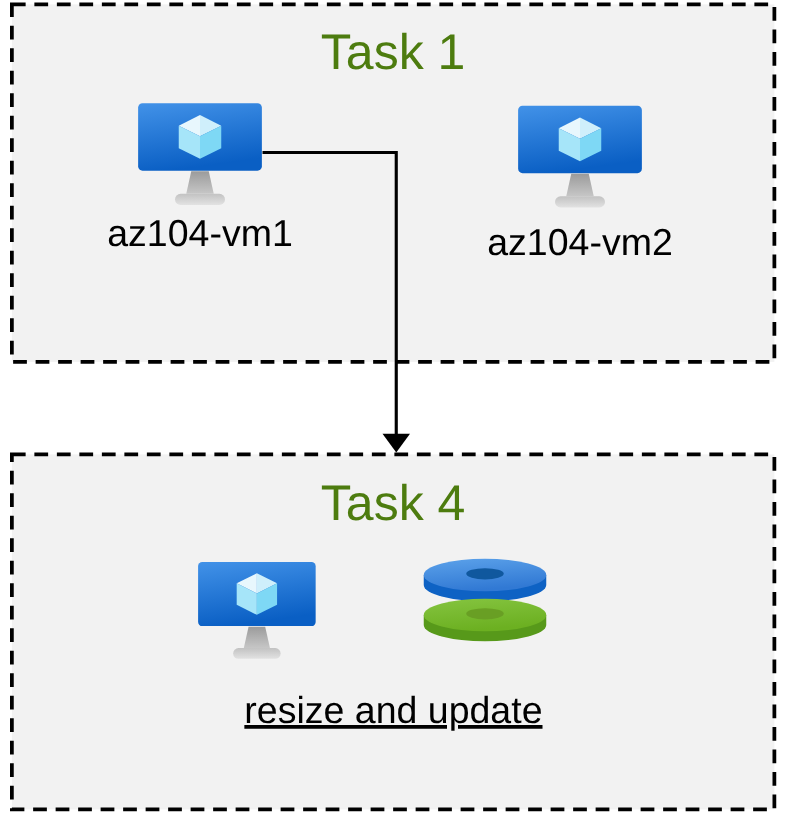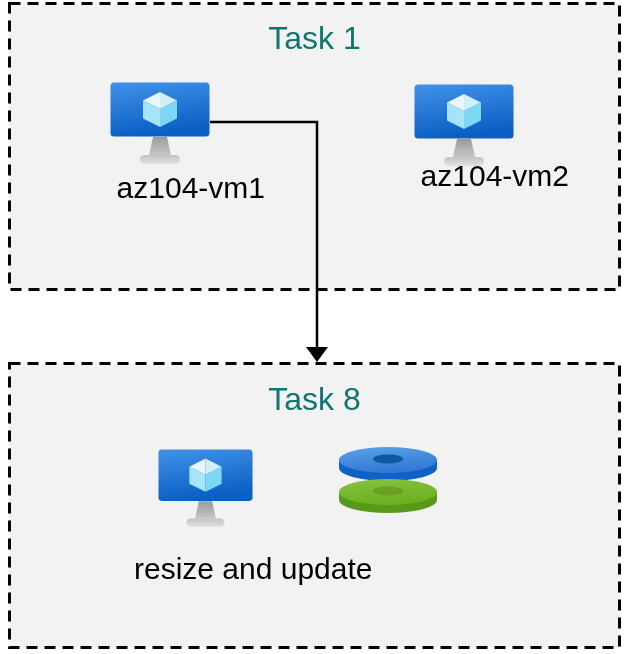--- a/index.html
+++ b/index.html
@@ -10,38 +10,39 @@
     font-family: "Liberation Sans", sans-serif;
     overflow: hidden;
   }
   .abs { position: absolute; }
   svg.layer { position: absolute; left: 0; top: 0; width: 628px; height: 654px; }
   .box-title {
     position: absolute;
     left: 8px;
     width: 613px;
     text-align: center;
-    font-size: 32px;
-    color: #0f766e;
+    font-size: 40px;
+    color: #4d7c0f;
     font-weight: 400;
   }
   .vm-label {
     position: absolute;
-    text-align: right;
+    text-align: center;
     font-size: 30px;
     line-height: 40px;
     color: #000000;
     font-weight: 400;
   }
   .action-label {
     position: absolute;
-    text-align: left;
+    text-align: right;
     font-size: 30px;
     color: #000000;
     font-weight: 400;
+    text-decoration: underline;
   }
 </style>
 </head>
 <body>
 
 <div class="canvas">
 
   <svg class="layer" viewBox="0 0 628 654">
     <defs>
       <linearGradient id="gScreen" x1="0" y1="0" x2="0.25" y2="1">
@@ -88,25 +89,25 @@
 
   <svg class="abs" style="left:414px;top:84px" width="100" height="84" viewBox="0 0 100 84">
     <rect x="0.5" y="0.5" width="99" height="54" rx="3.5" fill="url(#gScreen)"></rect>
     <polygon points="50,10 33,18.5 50,27" fill="#e8f7fd"></polygon>
     <polygon points="50,10 67,18.5 50,27" fill="#cfeffb"></polygon>
     <polygon points="33,18.5 50,27 50,45 33,36.5" fill="#a6e5f9"></polygon>
     <polygon points="50,27 67,18.5 67,36.5 50,45" fill="#7ed8f5"></polygon>
     <polygon points="43,55 57,55 61,73 39,73" fill="url(#gStand)"></polygon>
     <rect x="30" y="73" width="40" height="9" rx="4.5" fill="url(#gBase)"></rect>
   </svg>
-  <div class="vm-label" style="left:359px;top:156px;width:210px">
+  <div class="vm-label" style="left:359px;top:175px;width:210px">
     <div>az104-vm2</div>
   </div>
 
-  <div class="box-title" style="top:381px">Task 8</div>
+  <div class="box-title" style="top:381px">Task 4</div>
 
   <svg class="abs" style="left:158px;top:449px" width="95" height="80" viewBox="0 0 100 84">
     <rect x="0.5" y="0.5" width="99" height="54" rx="3.5" fill="url(#gScreen)"></rect>
     <polygon points="50,10 33,18.5 50,27" fill="#e8f7fd"></polygon>
     <polygon points="50,10 67,18.5 50,27" fill="#cfeffb"></polygon>
     <polygon points="33,18.5 50,27 50,45 33,36.5" fill="#a6e5f9"></polygon>
     <polygon points="50,27 67,18.5 67,36.5 50,45" fill="#7ed8f5"></polygon>
     <polygon points="43,55 57,55 61,73 39,73" fill="url(#gStand)"></polygon>
     <rect x="30" y="73" width="40" height="9" rx="4.5" fill="url(#gBase)"></rect>
   </svg>

